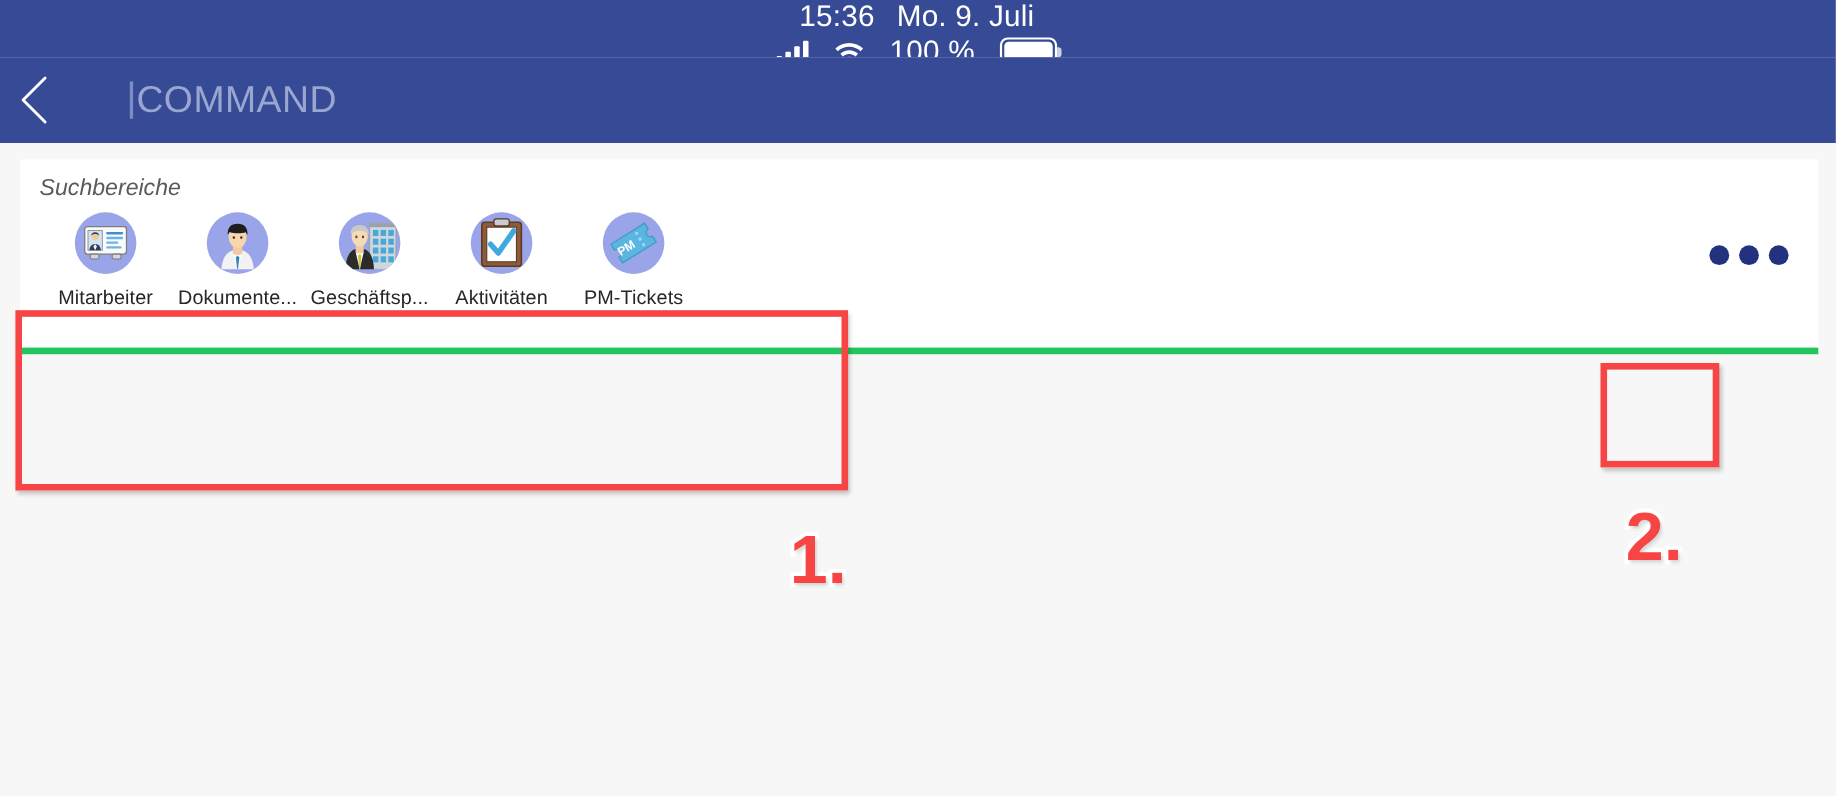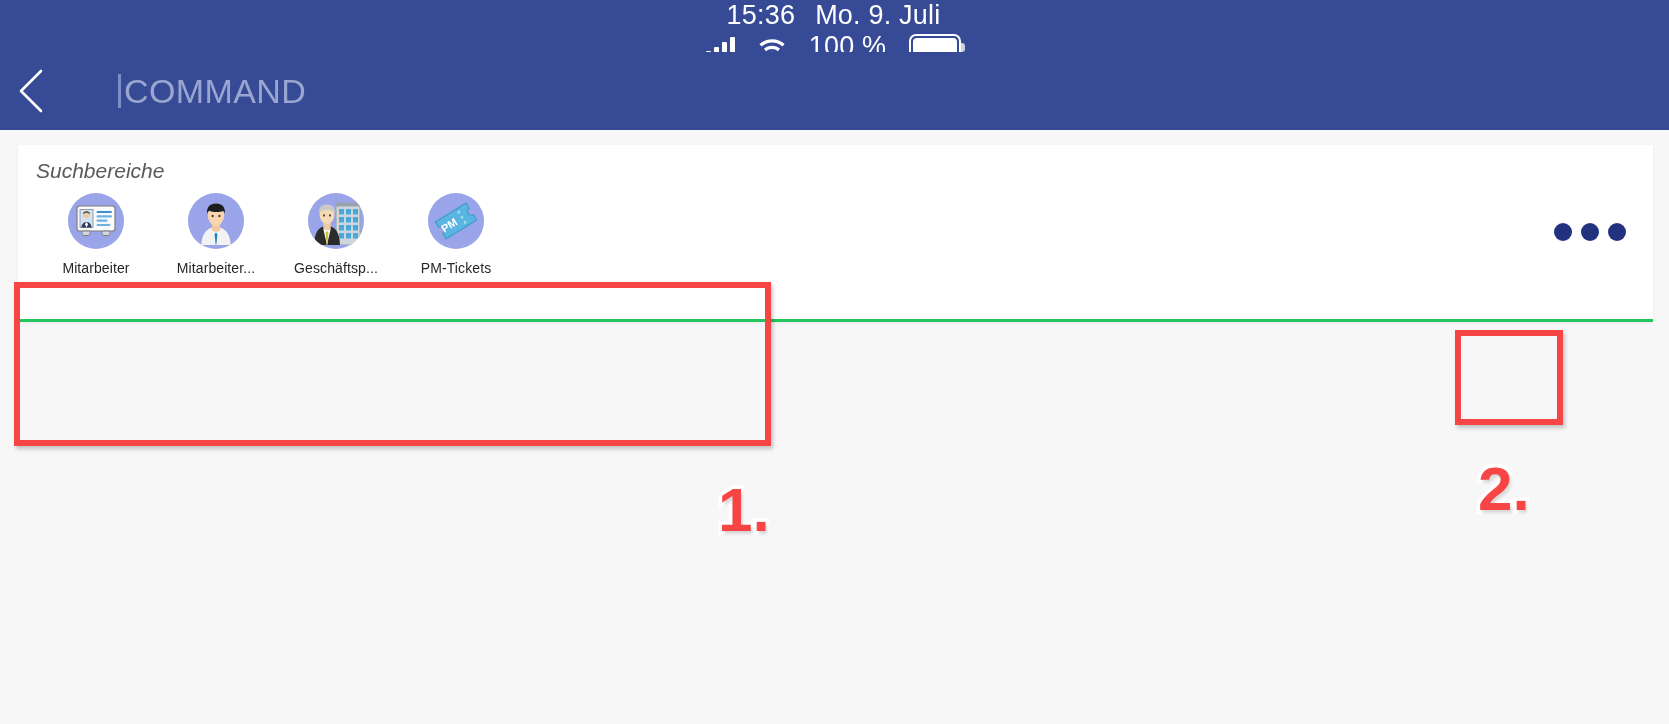--- a/index.html
+++ b/index.html
@@ -70,21 +70,21 @@
   
   .content {
     position: absolute; left: 0; top: 130px; width: 1669px; height: 594px;
     background: #f7f7f7;
   }
 
   .card {
     position: absolute; left: 18px; top: 15px;
     width: 1635px; height: 177px;
     background: #ffffff;
-    border-bottom: 3px solid #22c55e;
+    border-bottom: 6px solid #22c55e;
     box-shadow: 0 1px 2px rgba(0,0,0,.07);
     text-align: right;
   }
 
   .card-title {
     position: absolute; left: 18px; top: 14px;
     font-size: 21px; font-style: italic; color: #5a5a5a;
   }
 
   .areas {
@@ -97,21 +97,21 @@
     cursor: pointer;
   }
   .area-icon {
     width: 56px; height: 56px; border-radius: 50%;
     background: #9aa4e8;
     display: flex; align-items: center; justify-content: center;
     overflow: hidden;
   }
   .area-icon svg { display: block; }
   .area-label {
-    margin-top: 11px; font-size: 14px; color: #262626;
+    margin-top: 11px; font-size: 18px; color: #262626;
     white-space: nowrap; letter-spacing: .1px;
   }
 
   
   .overflow-btn {
     position: absolute; right: 25px; top: 72px;
     width: 76px; height: 30px;
     display: flex; align-items: center; justify-content: center; gap: 9px;
     cursor: pointer;
   }
@@ -218,21 +218,21 @@
               <path d="M22 30l4 4-4 14-4-14z" fill="#fdfdfd"></path>
               <path d="M21 31.5h2l2.2 2.3-1.6 2-1.6-1-1.6 1-1.6-2z" fill="#e9e9e9"></path>
               <path d="M22 35.5l1.6 1.4-1.2 10.5h-.8l-1.2-10.5z" fill="#2e86c1"></path>
               <path d="M17.8 25.5h8.4v7.8c0 1.8-8.4 1.8-8.4 0z" fill="#f2c9a0"></path>
               <ellipse cx="22" cy="18.5" rx="8.2" ry="10" fill="#f8d6ae"></ellipse>
               <path d="M22 6.5c6.2 0 9.3 3.6 9 9.9-.4-.5-1.1-1.4-1.6-2.3-3.8 1.3-10.2 1.5-14.6-.3-.6 1-1.3 2-1.8 2.6-.3-6.3 2.8-9.9 9-9.9z" fill="#1e1e1e"></path>
               <ellipse cx="18.6" cy="19" rx="1.1" ry="1.3" fill="#4a3526"></ellipse>
               <ellipse cx="25.4" cy="19" rx="1.1" ry="1.3" fill="#4a3526"></ellipse>
             </svg>
           </div>
-          <div class="area-label">Mitarbeiter...</div>
+          <div class="area-label">Dokumente...</div>
         </div>
 
         <div class="area-item">
           <div class="area-icon">
             <svg width="50" height="48" viewBox="0 0 50 48">
               <rect x="25" y="6" width="24" height="42" fill="#cfd6dc" stroke="#9aa3ab" stroke-width="1"></rect>
               <rect x="25" y="6" width="24" height="3.5" fill="#9aa3ab"></rect>
               <g fill="#4aa8d8">
                 <rect x="28" y="12" width="5" height="5.5"></rect>
                   <rect x="35" y="12" width="5" height="5.5"></rect>
@@ -253,20 +253,31 @@
               <path d="M12.3 25h7.4v7c0 1.6-7.4 1.6-7.4 0z" fill="#eccba3"></path>
               <ellipse cx="16" cy="18" rx="7.4" ry="9" fill="#f4dab5"></ellipse>
               <path d="M16 7.5c5.7 0 8.4 3.2 8.2 8.8-1.4-2.4-4.6-3.6-8.2-3.6s-6.8 1.2-8.2 3.6C7.6 10.7 10.3 7.5 16 7.5z" fill="#c9c9c9"></path>
               <ellipse cx="13" cy="18.4" rx="1" ry="1.2" fill="#55412f"></ellipse>
               <ellipse cx="19" cy="18.4" rx="1" ry="1.2" fill="#55412f"></ellipse>
             </svg>
           </div>
           <div class="area-label">Geschäftsp...</div>
         </div>
 
+        <div class="area-item">
+          <div class="area-icon">
+            <svg width="40" height="46" viewBox="0 0 40 46">
+              <rect x="2" y="4" width="36" height="40" rx="2.5" fill="#8d5a3a" stroke="#5d3a22" stroke-width="1.4"></rect>
+              <rect x="6.5" y="8.5" width="27" height="31.5" fill="#fdfdfd" stroke="#5d3a22" stroke-width="1"></rect>
+              <rect x="13" y="1" width="14" height="6.5" rx="2" fill="#c9ccd1" stroke="#5d3a22" stroke-width="1.3"></rect>
+              <polyline points="10,24 17,32 31,12" fill="none" stroke="#3fa9dd" stroke-width="5" stroke-linecap="round" stroke-linejoin="round"></polyline>
+            </svg>
+          </div>
+          <div class="area-label">Aktivitäten</div>
+        </div>
 
 
         <div class="area-item">
           <div class="area-icon">
             <svg width="46" height="40" viewBox="0 0 46 40">
               <g transform="rotate(-32 23 20)">
                 <path d="M5 10h36v6.2a3.8 3.8 0 0 0 0 7.6V30H5v-6.2a3.8 3.8 0 0 0 0-7.6z" fill="#5ab6e0" stroke="#3f9cc8" stroke-width="1.2"></path>
                 <g fill="#9fd9ef">
                   <circle cx="30" cy="14" r="1.5"></circle>
                     <circle cx="30" cy="20" r="1.5"></circle>

